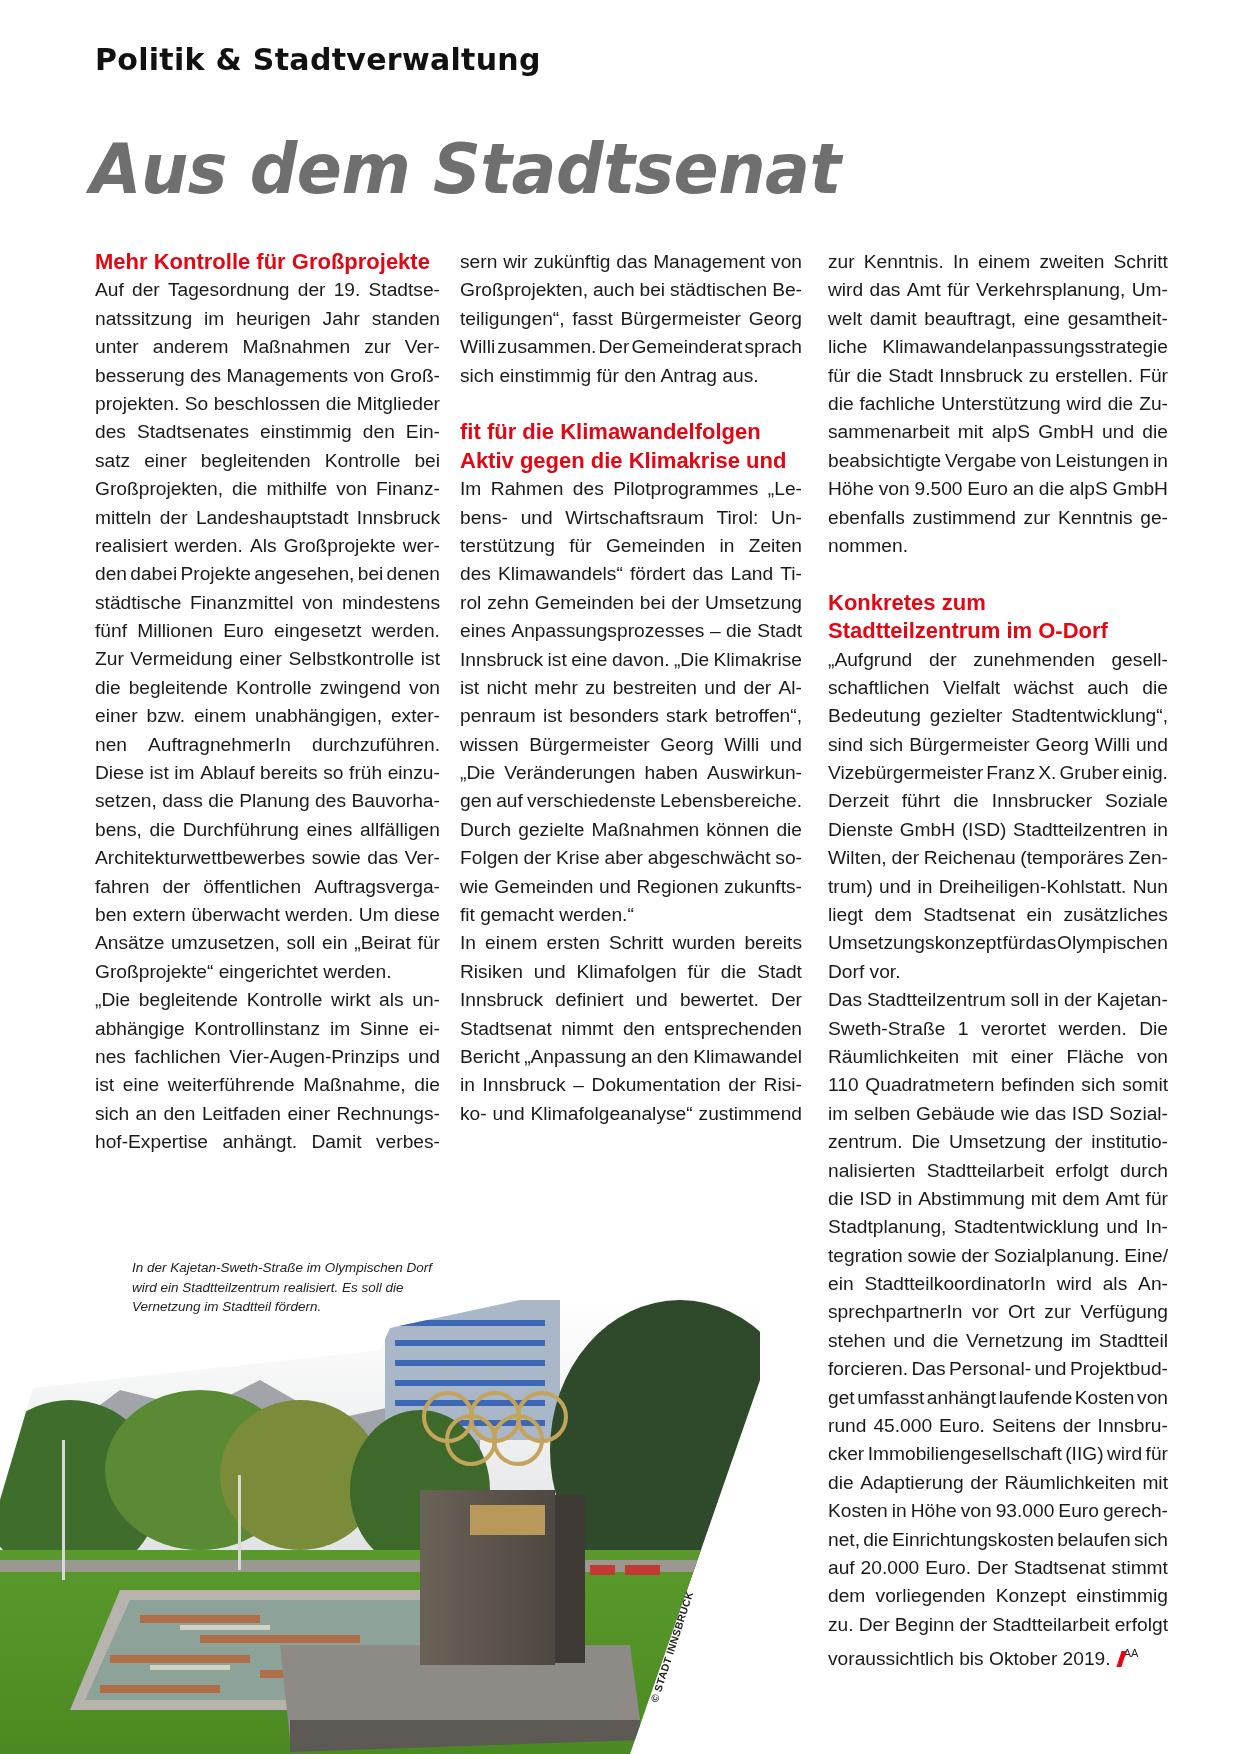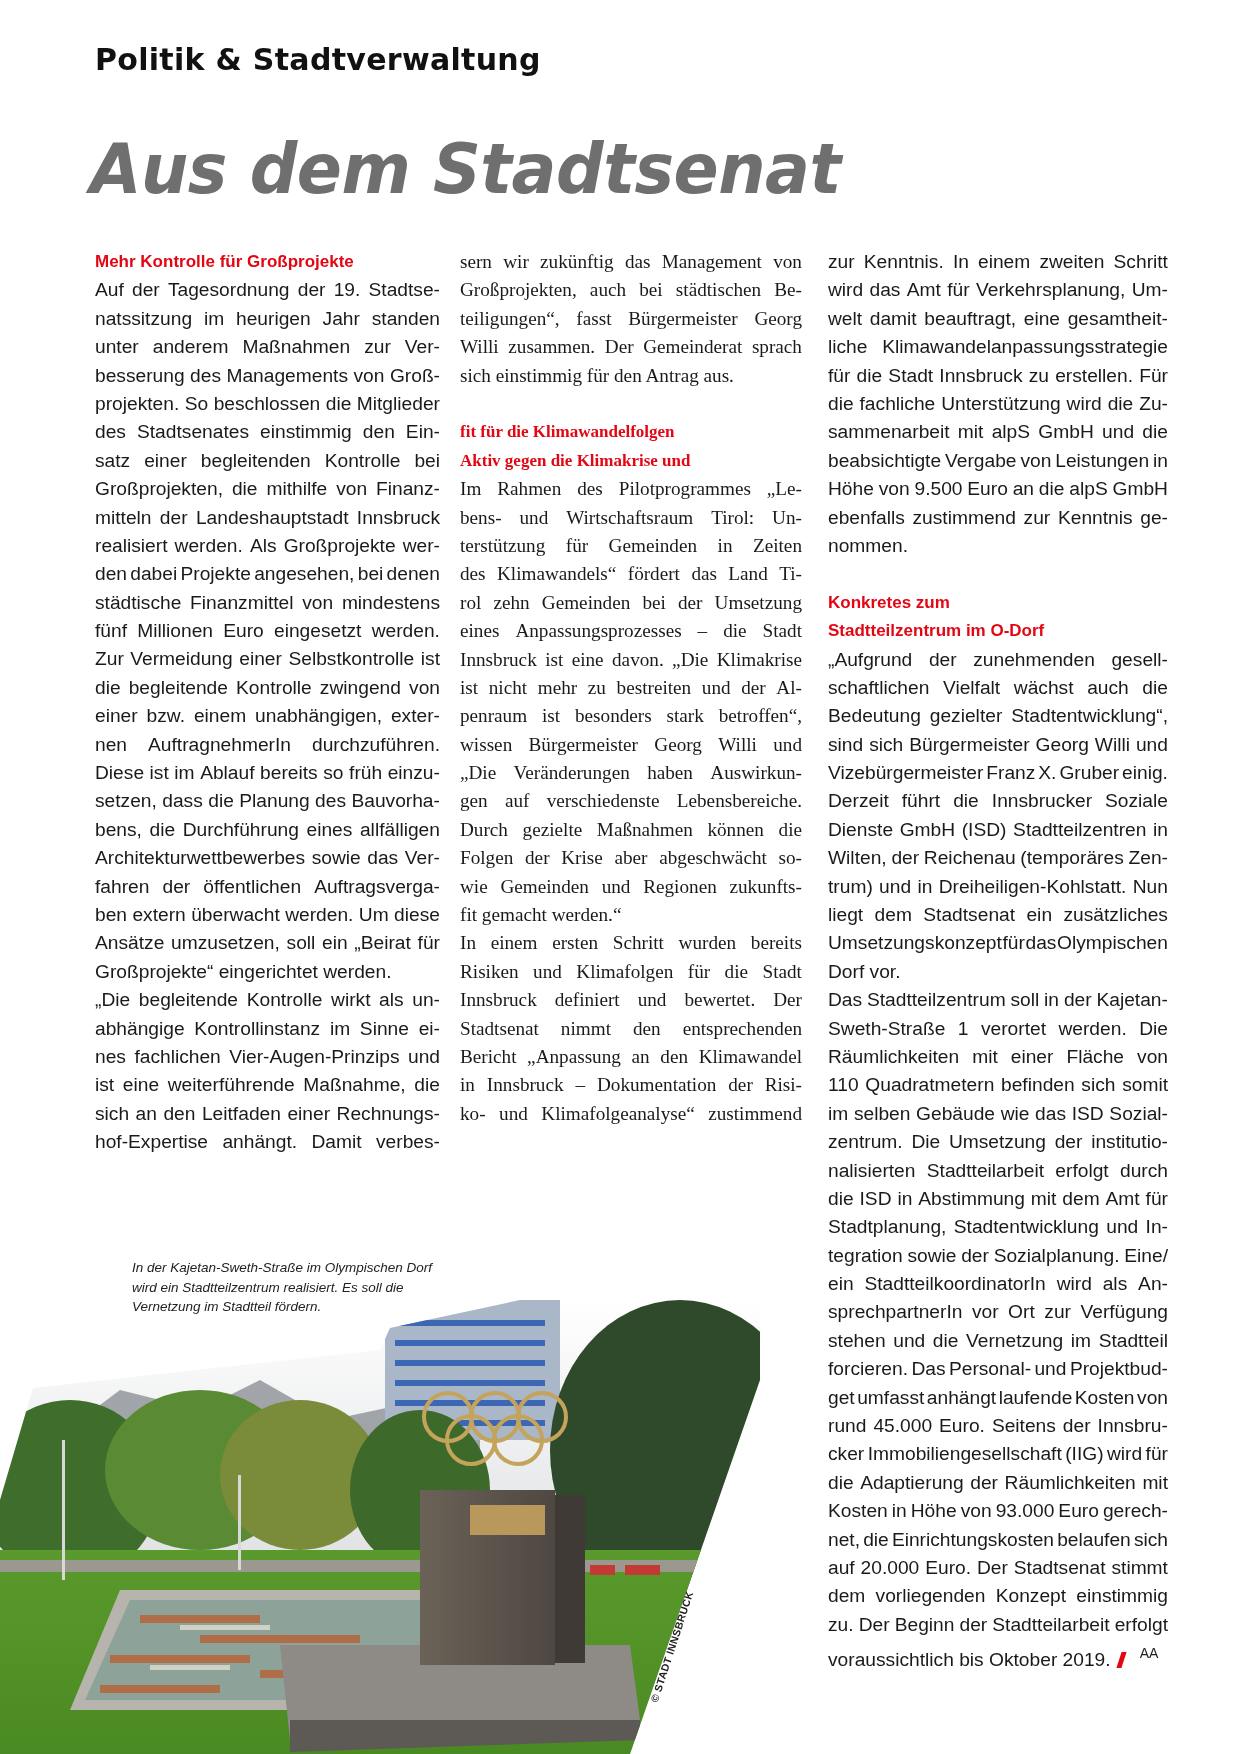--- a/index.html
+++ b/index.html
@@ -7,40 +7,40 @@
          font-family: "Liberation Sans", "DejaVu Sans", sans-serif; color: #1a1a1a; }
 
   .section-label { position: absolute; left: 95px; top: 42px; font-size: 30px; font-weight: bold;
                    letter-spacing: 0.3px; color: #111111; font-family: "DejaVu Sans", sans-serif; }
   .page-title { position: absolute; left: 90px; top: 128px; font-size: 70px; font-weight: bold;
                 font-style: italic; color: #6f6f6f; letter-spacing: -0.5px;
                 font-family: "DejaVu Sans", sans-serif; transform: scaleX(0.95); transform-origin: left; }
 
   .col { position: absolute; top: 248px; font-size: 19.2px; line-height: 28.4px; }
   .col-1 { left: 95px;  width: 345px; }
-  .col-2 { left: 460px; width: 342px; font-family: Liberation Serif, serif; }
+  .col-2 { left: 460px; width: 342px; }
   .col-3 { left: 828px; width: 340px; }
 
   .line { display: block; text-align: justify; text-align-last: justify; white-space: nowrap; height: 28.4px; }
   .line.last { text-align-last: left; }
   .just { display: flex; justify-content: space-between; }
 
-  .heading { color: #e30613; font-weight: bold; font-size: 17px; line-height: 28.4px; display: block; }
+  .heading { color: #e30613; font-weight: bold; font-size: 22px; line-height: 28.4px; display: block; }
   .gap { height: 28.4px; }
 
   .caption { position: absolute; left: 132px; top: 1258px; width: 320px; font-size: 13.5px;
              line-height: 19.5px; font-style: italic; color: #222; }
 
   .photo { position: absolute; left: 0; top: 1300px; width: 800px; height: 454px; }
   .credit { position: absolute; left: 648px; top: 1700px; transform: rotate(-72deg); transform-origin: left top;
             font-size: 10.5px; font-weight: bold; color: #222; letter-spacing: 0.3px; white-space: nowrap; }
 
   .end-mark { display: inline-block; width: 5px; height: 16px; background: #e30613; transform: skewX(-18deg);
               vertical-align: -2px; margin-left: 8px; }
-  .author { font-size: 14px; vertical-align: 8px; margin-left: 16px; color: #222; }
+  .author { font-size: 11px; vertical-align: 8px; margin-left: 0; color: #222; }
 </style>
 </head>
 <body>
 
 <div class="section-label">Politik &amp; Stadtverwaltung</div>
 <div class="page-title">Aus dem Stadtsenat</div>
 
 <div class="col col-1">
     <div>
       <span class="heading">Mehr Kontrolle für Großprojekte</span>

